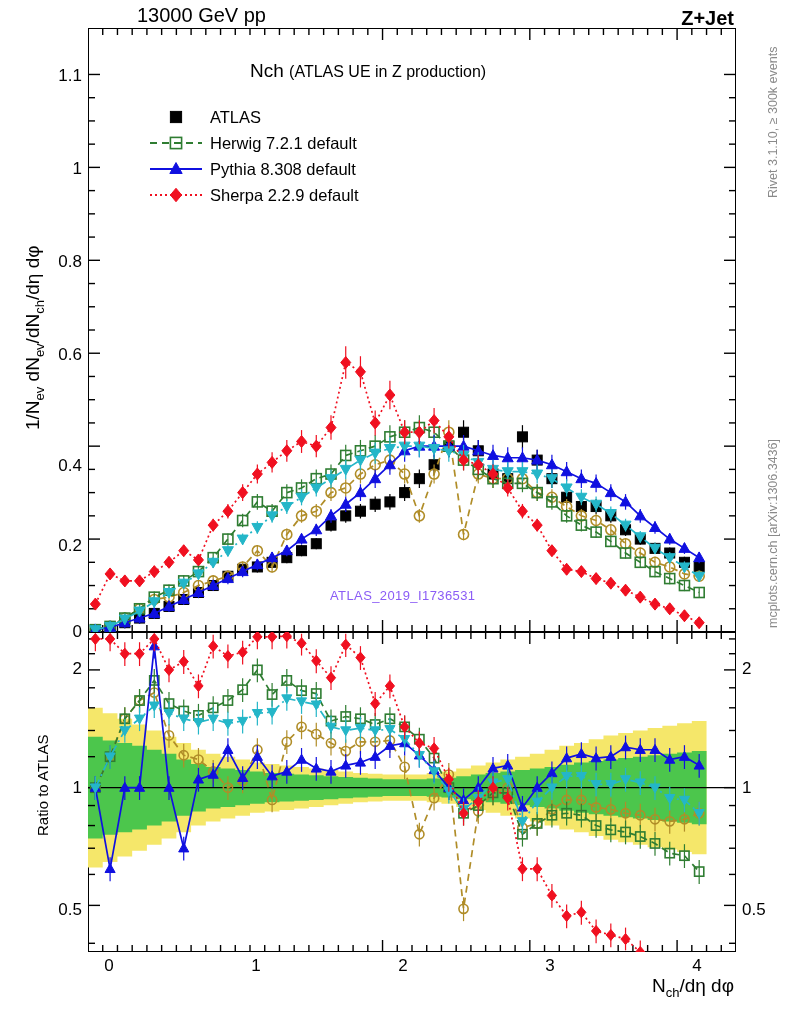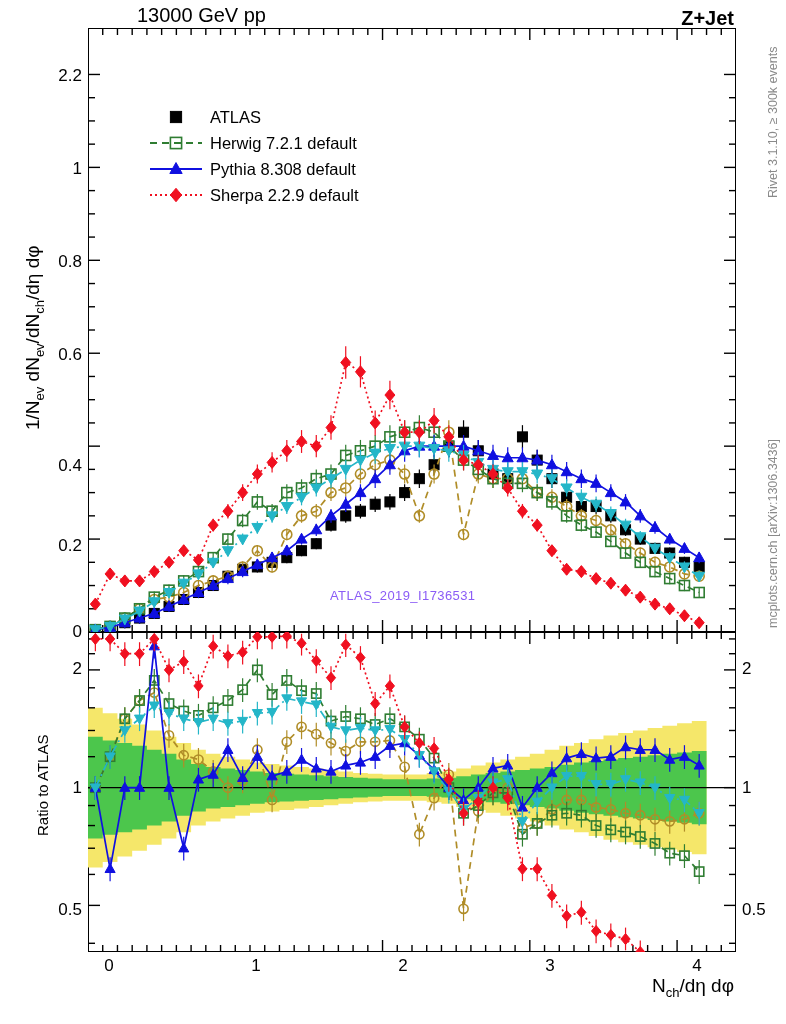--- a/index.html
+++ b/index.html
@@ -61,21 +61,21 @@
   <div id="xtitle">N<sub style="font-size:13px">ch</sub>/dη dφ</div>
 
   <div class="abs" id="main-frame"></div>
 
   <div class="ylab" style="left:42px;top:622px;">0</div>
   <div class="ylab" style="left:42px;top:536px;">0.2</div>
   <div class="ylab" style="left:42px;top:456px;">0.4</div>
   <div class="ylab" style="left:42px;top:345px;">0.6</div>
   <div class="ylab" style="left:42px;top:252px;">0.8</div>
   <div class="ylab" style="left:42px;top:159px;">1</div>
-  <div class="ylab" style="left:42px;top:66px;">2.2</div>
+  <div class="ylab" style="left:42px;top:66px;">1.1</div>
 
   <svg class="abs" style="left:88px;top:28px;" width="648" height="604">
     <defs>
       <clipPath id="clipMain">
           <rect x="0" y="0" width="648" height="604"></rect>
         </clipPath>
     </defs>
     <g id="main-ticks">
         <line x1="0" y1="604" x2="12" y2="604" stroke="#000" stroke-width="1.4"></line>
         <line x1="648" y1="604" x2="636" y2="604" stroke="#000" stroke-width="1.4"></line>
@@ -724,20 +724,24 @@
         <polygon points="567,570.123076923077 572,576.123076923077 567,582.123076923077 562,576.123076923077" fill="#f01020" stroke="#f01020"></polygon>
         <line x1="581.7272727272727" y1="586.3446153846154" x2="581.7272727272727" y2="575.1938461538462" stroke="#f01020" stroke-width="1.2"></line>
         <polygon points="581.7272727272727,574.7692307692307 586.7272727272727,580.7692307692307 581.7272727272727,586.7692307692307 576.7272727272727,580.7692307692307" fill="#f01020" stroke="#f01020"></polygon>
         <line x1="596.4545454545454" y1="593.3138461538462" x2="596.4545454545454" y2="582.1630769230769" stroke="#f01020" stroke-width="1.2"></line>
         <polygon points="596.4545454545454,581.7384615384615 601.4545454545454,587.7384615384615 596.4545454545454,593.7384615384615 591.4545454545454,587.7384615384615" fill="#f01020" stroke="#f01020"></polygon>
         <line x1="611.1818181818182" y1="600.2830769230769" x2="611.1818181818182" y2="589.1323076923077" stroke="#f01020" stroke-width="1.2"></line>
         <polygon points="611.1818181818182,588.7076923076924 616.1818181818182,594.7076923076924 611.1818181818182,600.7076923076924 606.1818181818182,594.7076923076924" fill="#f01020" stroke="#f01020"></polygon>
       </g>
   </svg>
 
+  <div class="abs" id="plot-title">
+    <span>Nch</span>
+    <span style="font-size:16px">(ATLAS UE in Z production)</span>
+  </div>
 
   <div class="abs" id="watermark">ATLAS_2019_I1736531</div>
 
   <div class="abs" id="legend">
       <div class="leg-row">
         <div class="leg-mark">
           <svg width="56" height="20">
             <rect x="22.4" y="4.4" width="11.2" height="11.2" fill="#000000" stroke="#000000"></rect>
           </svg>
         </div>

